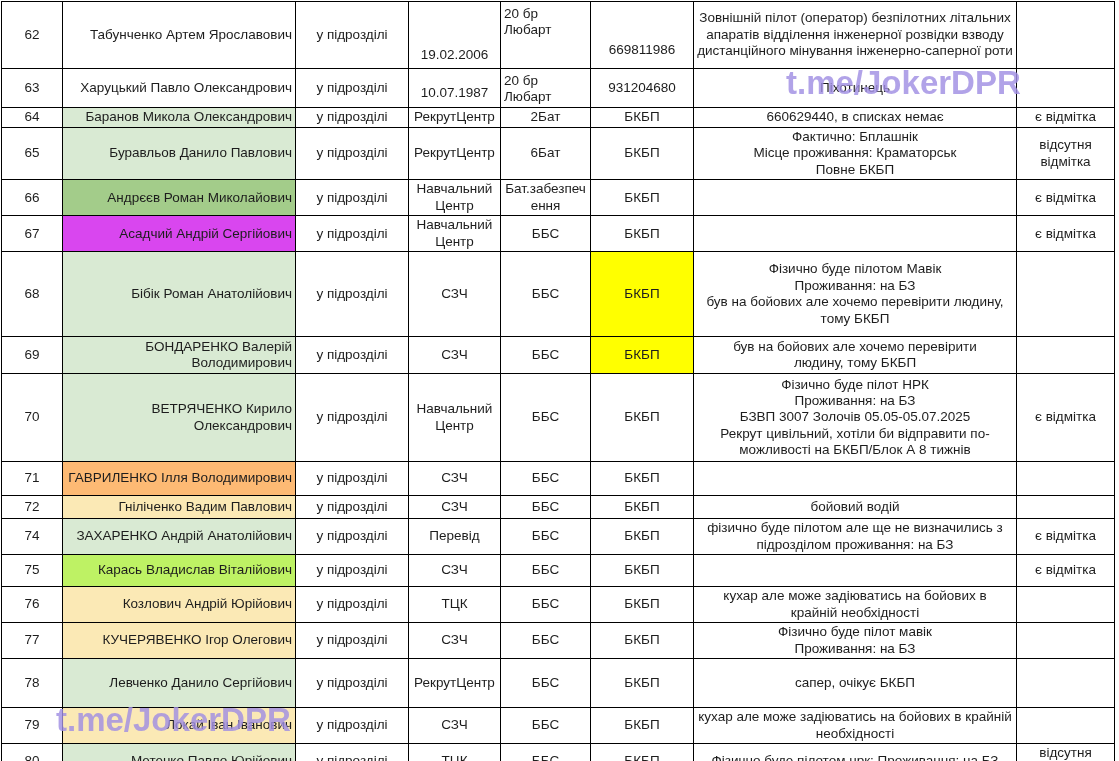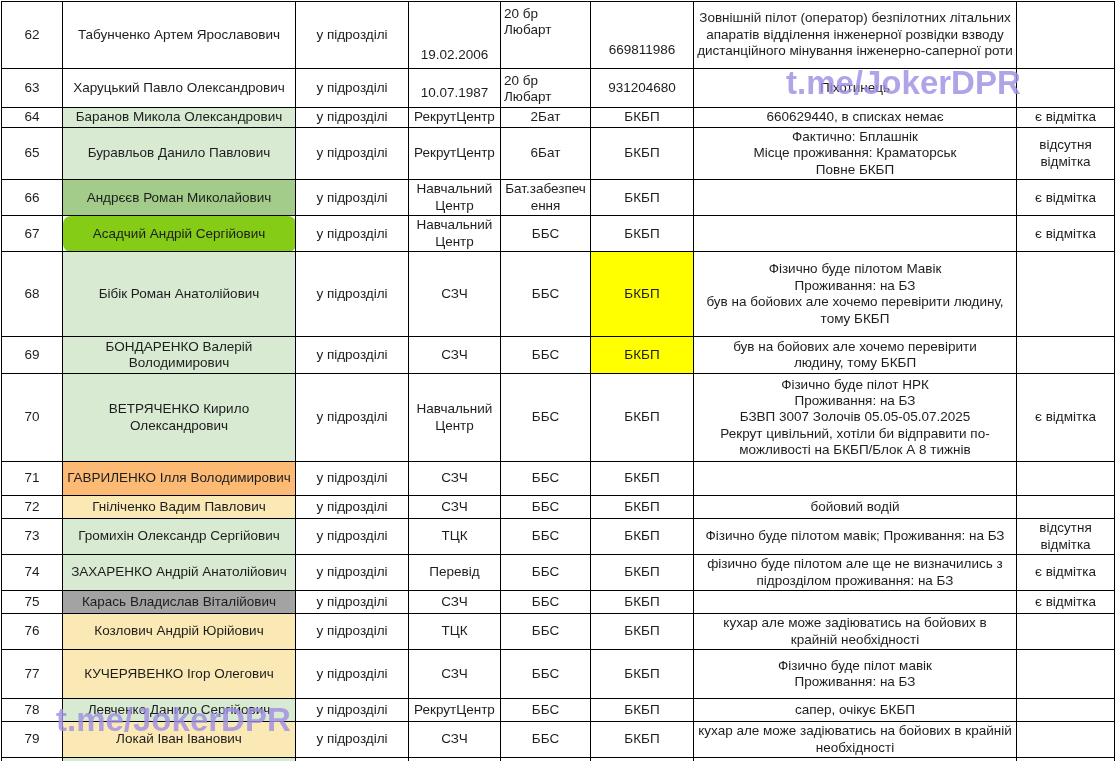--- a/index.html
+++ b/index.html
@@ -34,21 +34,21 @@
   col.w-num  { width: 61px; }
   col.w-name { width: 233px; }
   col.w-status { width: 113px; }
   col.w-location { width: 92px; }
   col.w-unit { width: 90px; }
   col.w-code { width: 103px; }
   col.w-notes { width: 323px; }
   col.w-mark { width: 98px; }
 
   td.c-num    { text-align: center; }
-  td.c-name   { text-align: center; padding-left: 4px; overflow-wrap: break-word; }
+  td.c-name   { text-align: right; padding-left: 4px; overflow-wrap: break-word; }
   td.c-status { text-align: center; }
   td.c-location { text-align: center; overflow-wrap: break-word; }
   td.c-unit   { text-align: center; padding: 1px 2px; overflow-wrap: break-word; }
   td.c-code   { text-align: center; }
   td.c-notes  { text-align: center; padding-left: 5px; white-space: pre-line; overflow-wrap: break-word; }
   td.c-mark   { text-align: center; }
 
   
   tr:nth-child(1)  { height: 67px; }
   tr:nth-child(2)  { height: 35px; }
@@ -155,21 +155,21 @@
           <td class="c-name" style="background: rgb(163, 204, 138);">Андрєєв Роман Миколайович</td>
           <td class="c-status">у підрозділі</td>
           <td class="c-location">Навчальний Центр</td>
           <td class="c-unit">Бат.забезпечення</td>
           <td class="c-code">БКБП</td>
           <td class="c-notes"></td>
           <td class="c-mark">є відмітка</td>
         </tr>
         <tr>
           <td class="c-num">67</td>
-          <td class="c-name" style="background: #84cc16; border-radius: 8px;">Асадчий Андрій Сергійович</td>
+          <td class="c-name" style="background: #d946ef;">Асадчий Андрій Сергійович</td>
           <td class="c-status">у підрозділі</td>
           <td class="c-location">Навчальний Центр</td>
           <td class="c-unit">ББС</td>
           <td class="c-code">БКБП</td>
           <td class="c-notes"></td>
           <td class="c-mark">є відмітка</td>
         </tr>
         <tr>
           <td class="c-num">68</td>
           <td class="c-name" style="background: rgb(217, 234, 211);">Бібік Роман Анатолійович</td>
@@ -222,43 +222,33 @@
           <td class="c-num">72</td>
           <td class="c-name" style="background: rgb(251, 233, 181);">Гніліченко Вадим Павлович</td>
           <td class="c-status">у підрозділі</td>
           <td class="c-location">СЗЧ</td>
           <td class="c-unit">ББС</td>
           <td class="c-code">БКБП</td>
           <td class="c-notes">бойовий водій</td>
           <td class="c-mark"></td>
         </tr>
         <tr>
-          <td class="c-num">73</td>
-          <td class="c-name" style="background: rgb(217, 234, 211);">Громихін Олександр Сергійович</td>
-          <td class="c-status">у підрозділі</td>
-          <td class="c-location">ТЦК</td>
-          <td class="c-unit">ББС</td>
-          <td class="c-code">БКБП</td>
-          <td class="c-notes">Фізично буде пілотом мавік; Проживання: на БЗ</td>
-          <td class="c-mark">відсутня відмітка</td>
-        </tr>
-        <tr>
           <td class="c-num">74</td>
           <td class="c-name" style="background: rgb(217, 234, 211);">ЗАХАРЕНКО Андрій Анатолійович</td>
           <td class="c-status">у підрозділі</td>
           <td class="c-location">Перевід</td>
           <td class="c-unit">ББС</td>
           <td class="c-code">БКБП</td>
           <td class="c-notes">фізично буде пілотом але ще не визначились з
 підрозділом проживання: на БЗ</td>
           <td class="c-mark">є відмітка</td>
         </tr>
         <tr>
           <td class="c-num">75</td>
-          <td class="c-name" style="background: #a3a3a3;">Карась Владислав Віталійович</td>
+          <td class="c-name" style="background: #bef264;">Карась Владислав Віталійович</td>
           <td class="c-status">у підрозділі</td>
           <td class="c-location">СЗЧ</td>
           <td class="c-unit">ББС</td>
           <td class="c-code">БКБП</td>
           <td class="c-notes"></td>
           <td class="c-mark">є відмітка</td>
         </tr>
         <tr>
           <td class="c-num">76</td>
           <td class="c-name" style="background: rgb(251, 233, 181); margin-top: 12px;">Козлович Андрій Юрійович</td>

